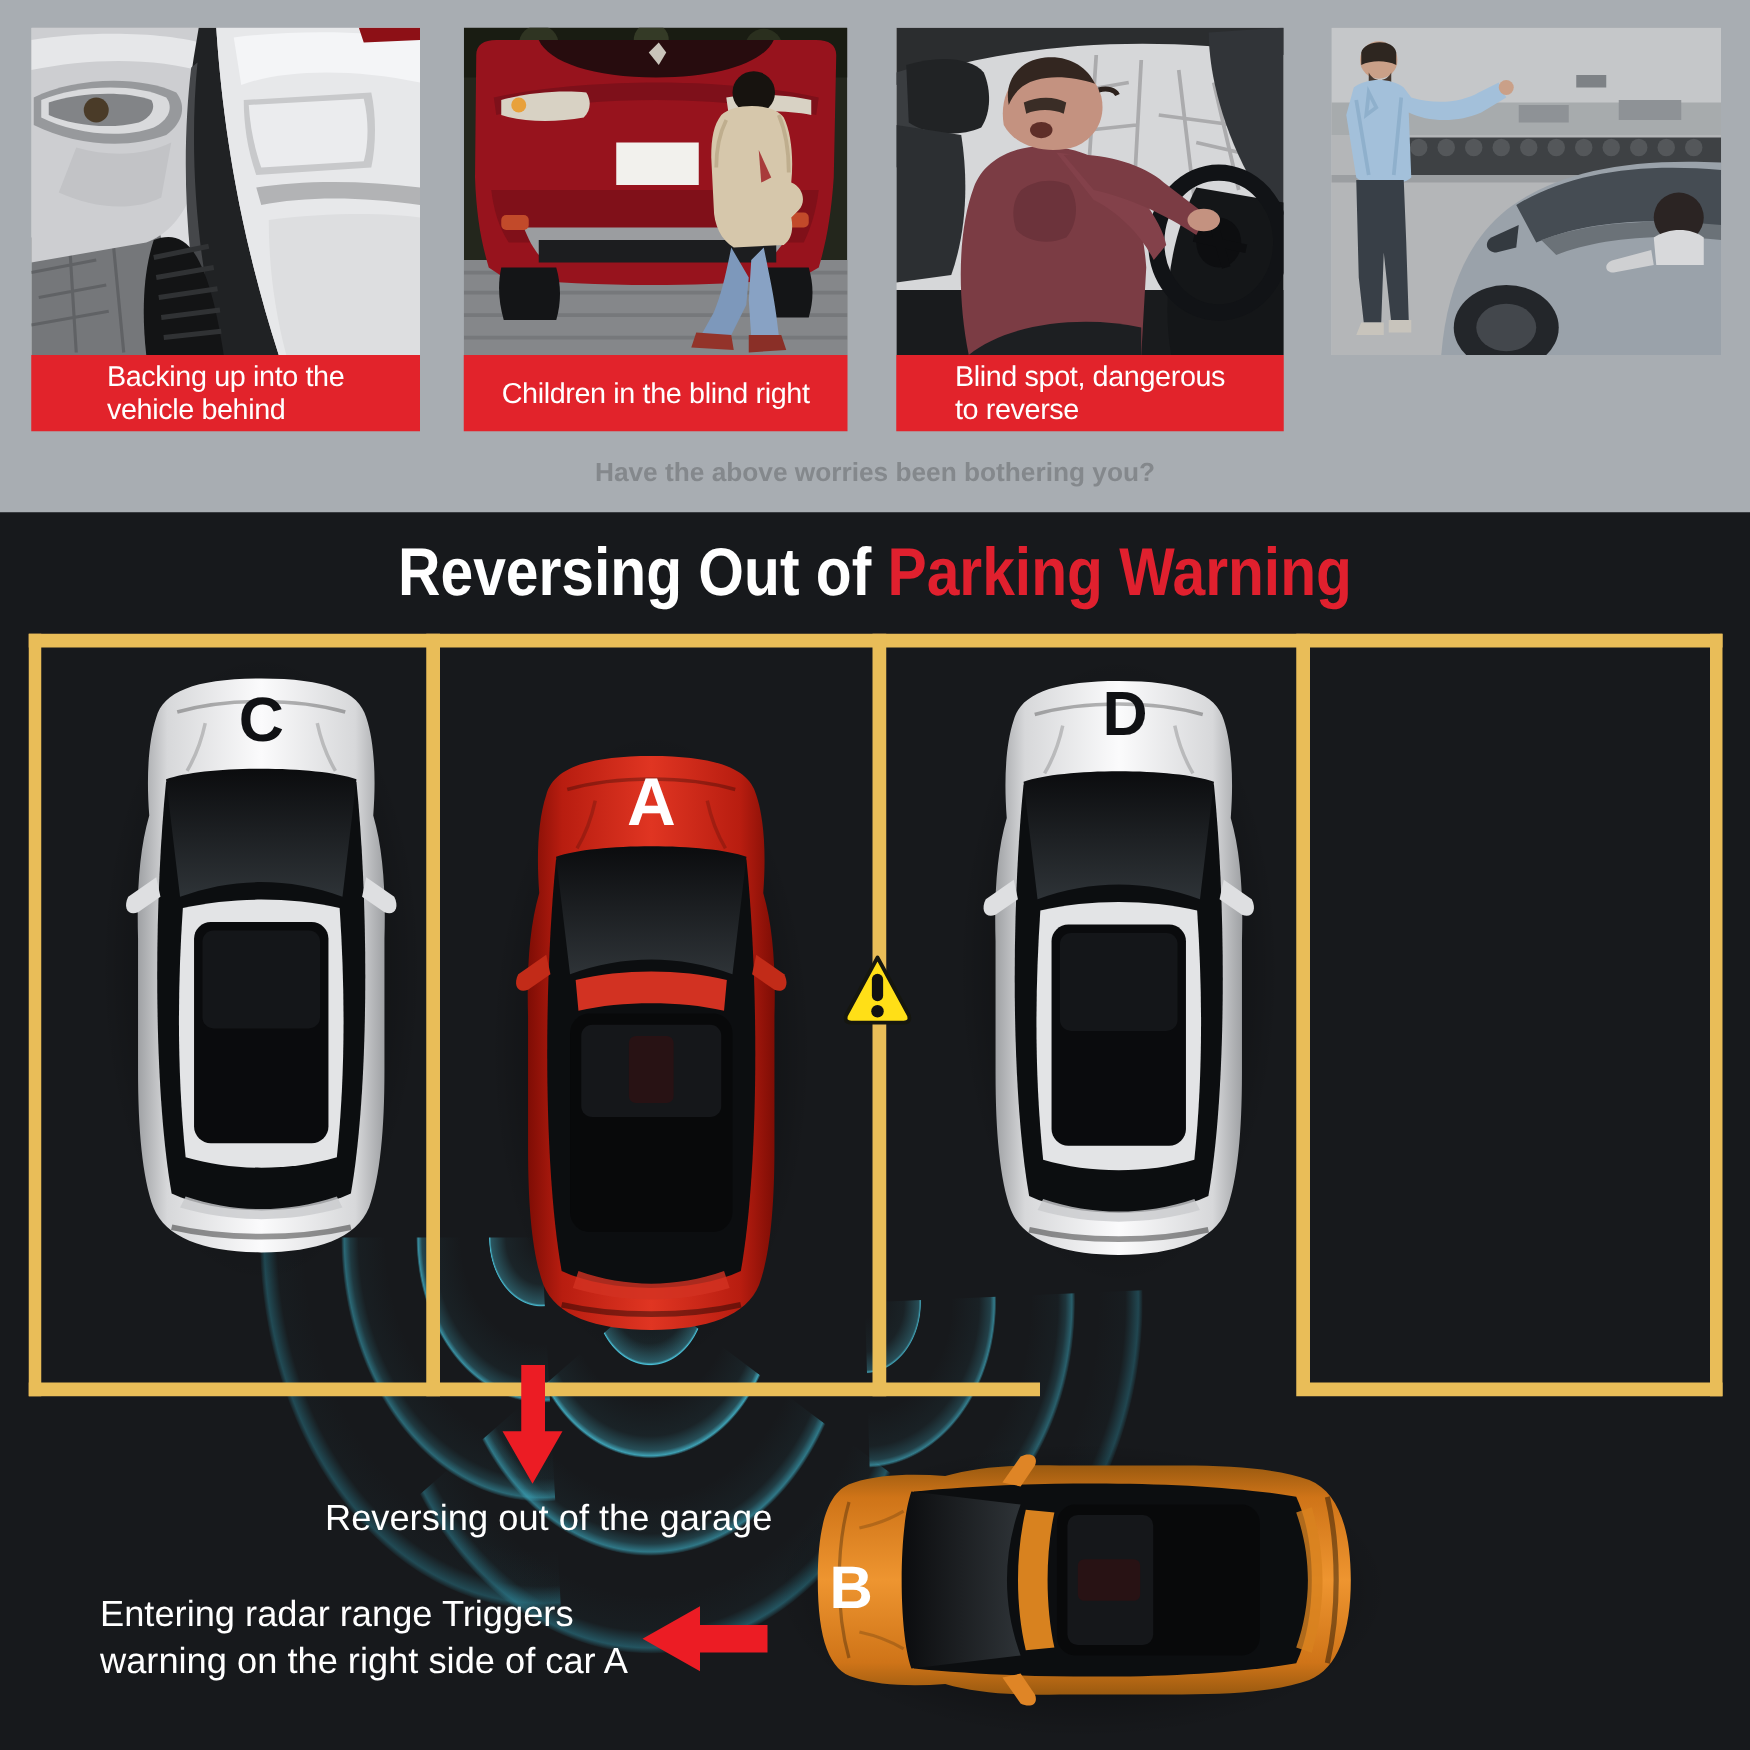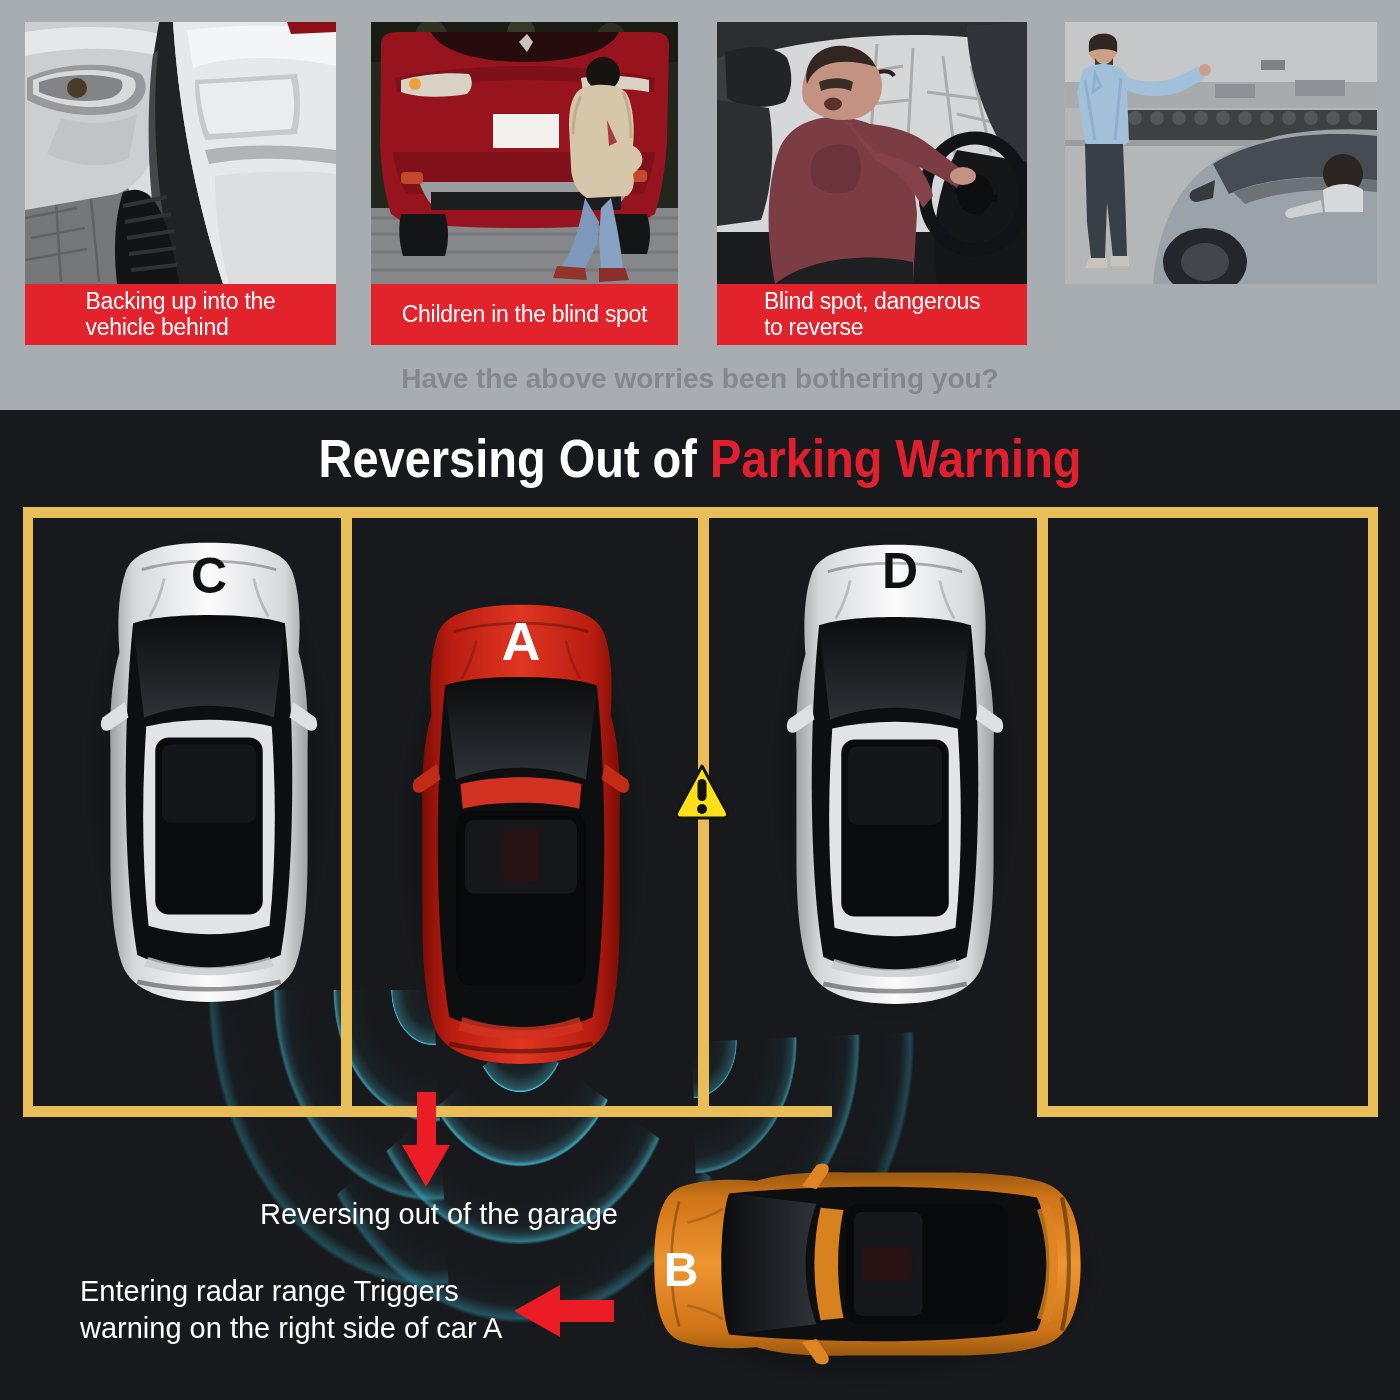--- a/index.html
+++ b/index.html
@@ -4,21 +4,21 @@
 <style>
   html,body{margin:0;padding:0;}
   body{width:1400px;height:1400px;position:relative;font-family:"Liberation Sans",sans-serif;background:#17191c;overflow:hidden;}
   .top{position:absolute;left:0;top:0;width:1400px;height:410px;background:#a8adb2;}
   .panel{position:absolute;top:22px;height:323px;}
   .photo{position:absolute;left:0;top:0;width:100%;height:262px;overflow:hidden;}
   .cap{position:absolute;left:0;top:262px;width:100%;height:61px;background:#e2232b;color:#fff;
        display:flex;align-items:center;justify-content:center;}
   .cap .t{font-size:23px;line-height:25.5px;text-align:left;letter-spacing:-0.3px;}
   .headline{position:absolute;left:0;top:362px;width:1400px;text-align:center;
-            font-size:28px;line-height:33px;font-weight:bold;color:#84888c;letter-spacing:0px;}
+            font-size:21px;line-height:33px;font-weight:bold;color:#84888c;letter-spacing:0px;}
   .dark{position:absolute;left:0;top:410px;width:1400px;height:990px;background:#17191c;}
   .title{position:absolute;left:0;top:431px;width:1400px;text-align:center;font-size:54px;line-height:54px;font-weight:bold;color:#fff;transform:scaleX(0.87);transform-origin:700px 0;}
   .title .red{color:#e0202e;}
 </style>
 </head>
 <body>
   <div class="top">
     <div class="panel" id="p1" style="left:25px;width:311px;">
       <div class="photo" id="ph1"><svg width="311" height="262" viewBox="0 0 311 262">
         <rect width="311" height="262" fill="#dcdde0"></rect>
@@ -76,21 +76,21 @@
           <path d="M206,70 C216,60 248,60 256,72 C262,84 264,104 262,124 C272,128 274,140 268,146 L262,152 C264,162 262,170 256,174 L216,176 C206,170 200,158 200,144 L198,104 C198,88 200,78 206,70 Z" fill="#d6c7ab"></path>
           <path d="M210,74 C204,86 202,100 202,112 M252,70 C258,84 260,100 260,116" stroke="#bfae8e" stroke-width="3" fill="none"></path>
           <path d="M236,98 l10,22 -8,4 Z" fill="#a83b3b"></path>
           <path d="M214,176 C210,196 206,214 200,228 L190,246 L212,250 L226,222 228,200 Z" fill="#7d98bb"></path>
           <path d="M240,176 C244,196 248,214 250,230 L252,246 L230,248 L228,218 230,186 Z" fill="#88a2c4"></path>
           <path d="M186,244 l28,2 2,12 -34,-2 Z" fill="#93332a"></path>
           <path d="M228,246 l26,0 4,12 -30,2 Z" fill="#8a2f27"></path>
         </g>
       </svg></div>
       <div class="cap">
-        <div class="t">Children in the blind spot</div>
+        <div class="t">Children in the blind right</div>
       </div>
     </div>
     <div class="panel" id="p3" style="left:717px;width:310px;">
       <div class="photo" id="ph3"><svg width="310" height="262" viewBox="0 0 310 262">
         <rect width="310" height="262" fill="#d6d7d9"></rect>
         <path d="M160,22 l-8,120 M196,26 l-6,110 M226,34 l12,100 M254,44 l20,86 M140,52 l46,-8 M136,84 l56,-6 M210,70 l60,8 M240,92 l52,12 M122,30 l-6,130" stroke="#ababad" stroke-width="3" fill="none"></path>
         <path d="M0,0 L310,0 L310,22 C212,6 110,12 32,34 L0,46 Z" fill="#2b2d2f"></path>
         <path d="M310,0 L310,150 L286,126 C262,84 250,38 250,4 Z" fill="#313438"></path>
         <path d="M0,36 L30,27 C24,55 21,80 21,104 L0,112 Z" fill="#3a3d40"></path>
         <path d="M8,30 C34,22 60,24 70,36 C76,50 76,68 68,80 C50,88 24,86 10,76 Z" fill="#212325"></path>

